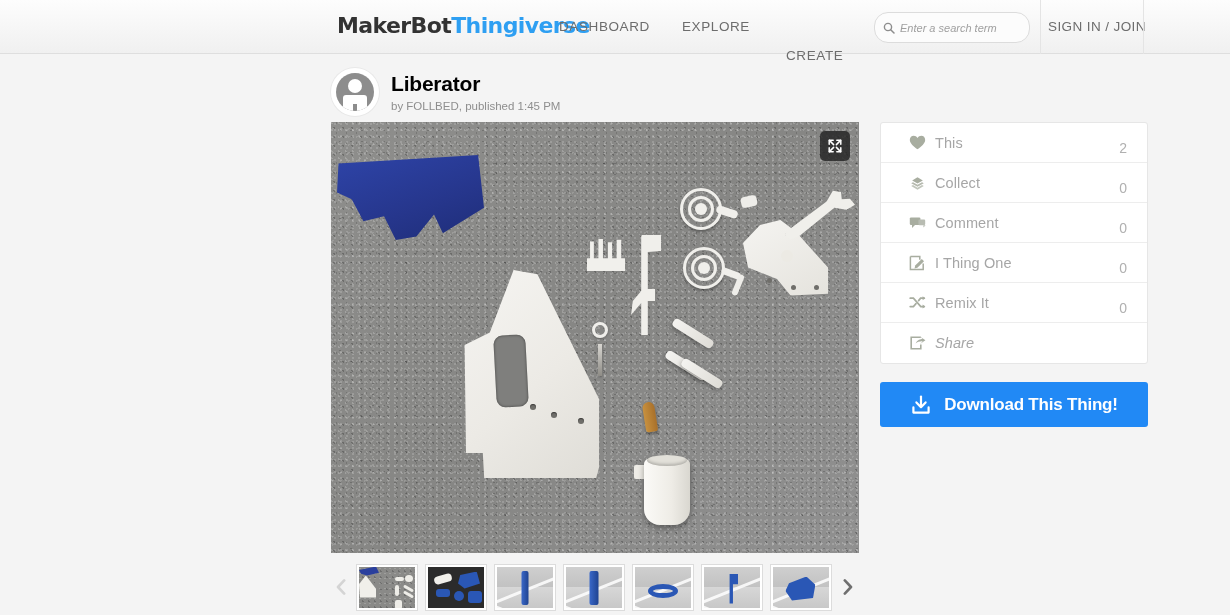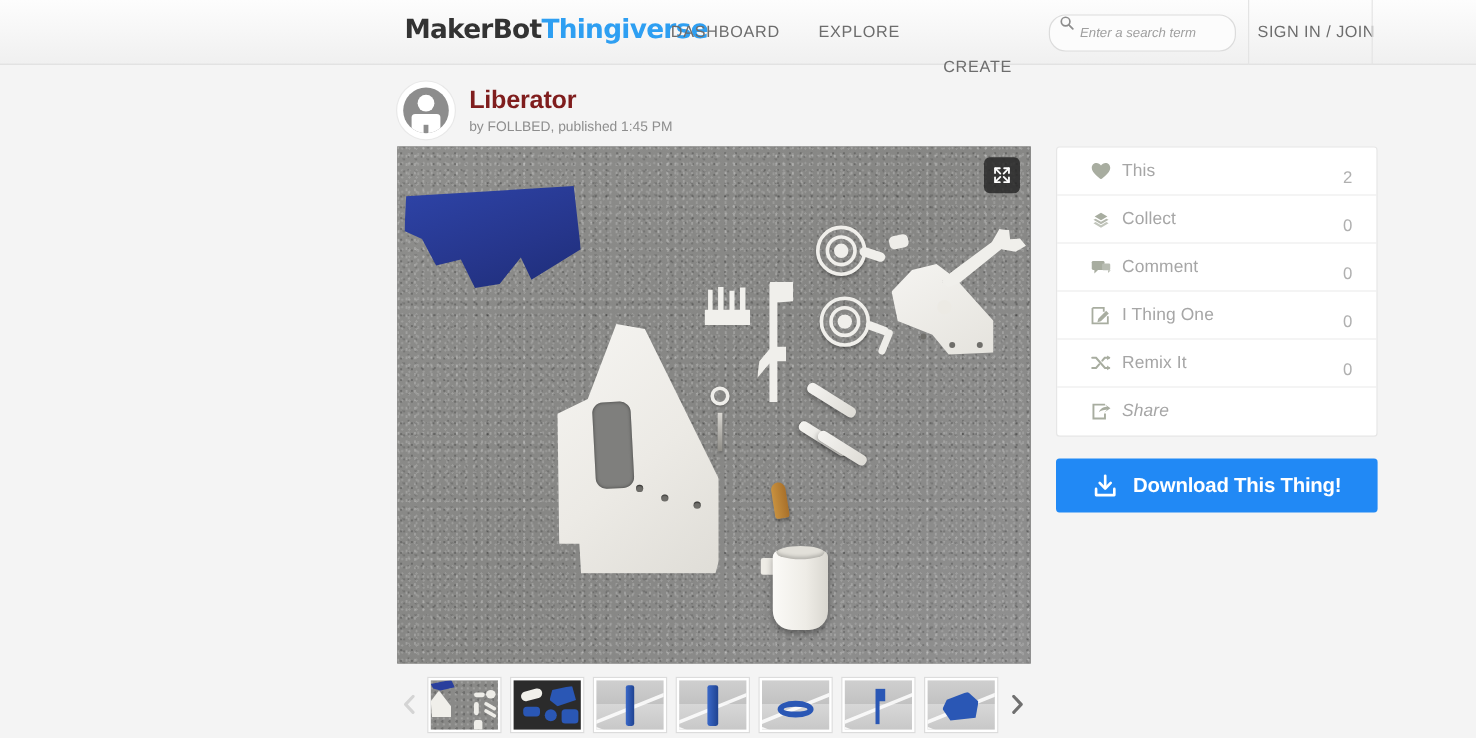--- a/index.html
+++ b/index.html
@@ -47,20 +47,21 @@
   .nav-crea { left: 786px; margin-top: 29px; }
 
   .search-box {
     position: absolute;
     left: 874px; top: 12px;
     width: 156px; height: 31px;
     background: #fcfcfc;
     border: 1px solid #dcdcdc;
     border-radius: 14px;
     display: flex;
+    align-items: center;
     padding: 0 8px;
   }
   .search-box svg { flex: 0 0 auto; margin-right: 5px; }
   .search-input {
     border: none; outline: none; background: transparent;
     font-family: "Liberation Sans", sans-serif;
     font-size: 11px; font-style: italic;
     color: #9a9a9a;
     width: 122px;
   }
@@ -128,21 +129,21 @@
   .avatar-leg-gap {
     position: absolute;
     left: 50%; bottom: 0;
     transform: translateX(-50%);
     width: 4px; height: 7px;
     background: #8d8d8d;
   }
   .title-text { margin-left: 12px; }
   .thing-title {
     font-size: 21px;
-    color: #7f1d1d;
+    color: #000000;
     font-weight: bold;
     line-height: 24px;
     letter-spacing: -0.2px;
   }
   .thing-meta {
     font-size: 11.5px;
     color: #8e8e8e;
     margin-top: 4px;
   }
 

